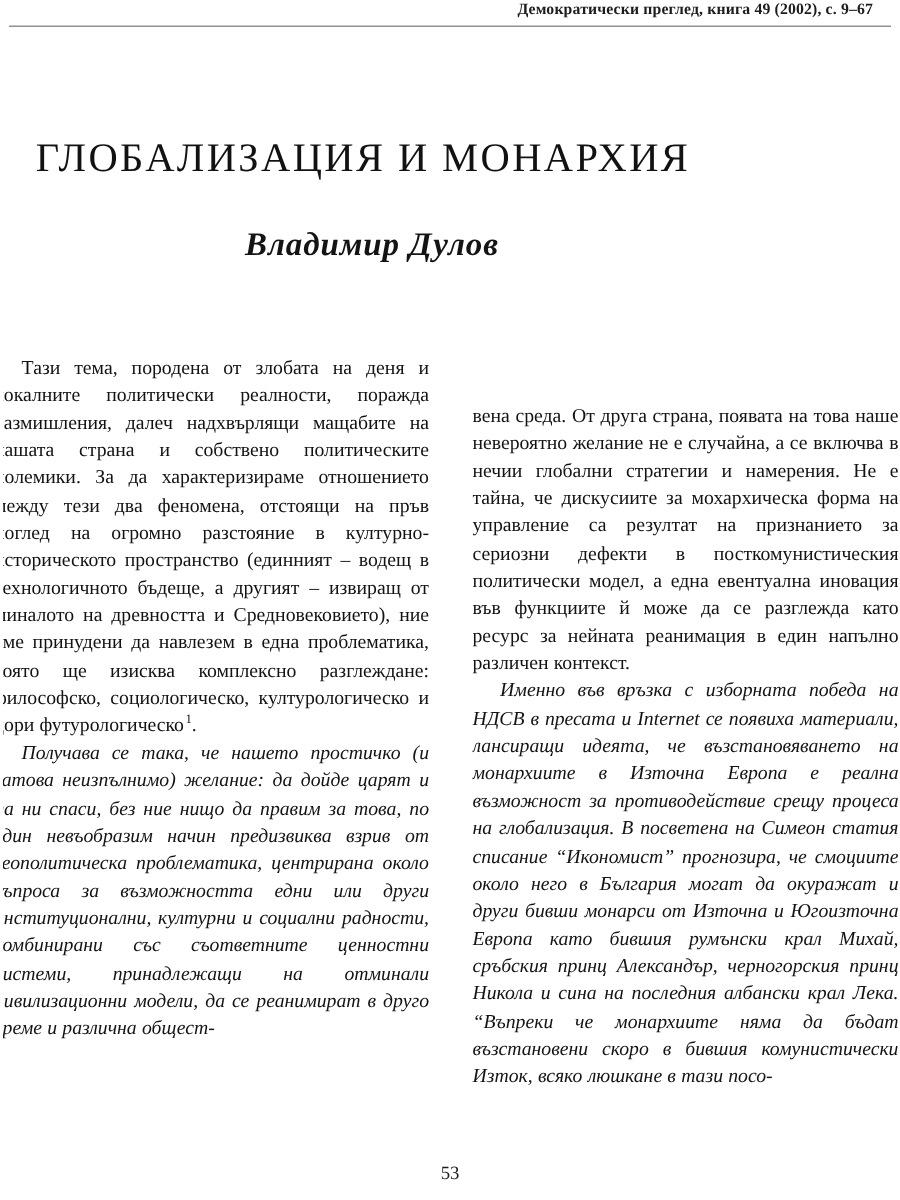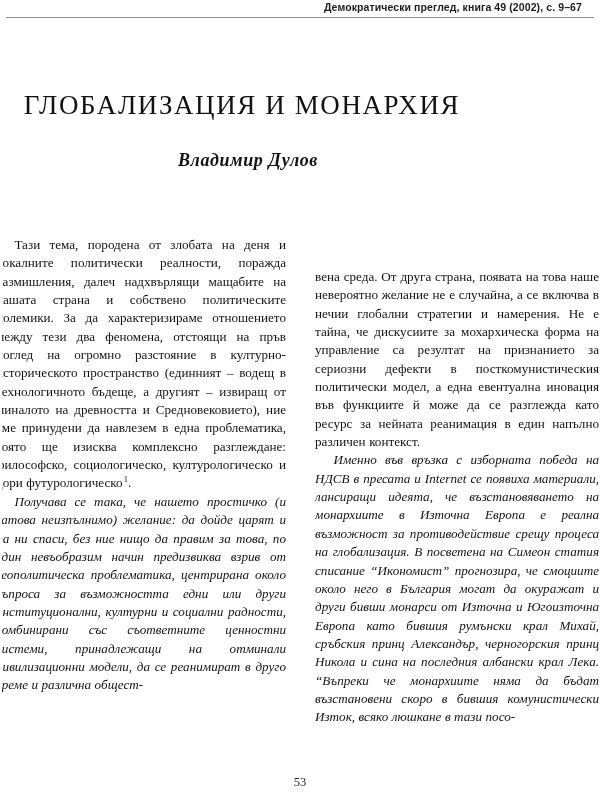--- a/index.html
+++ b/index.html
@@ -26,21 +26,21 @@
     background: #ffffff;
   }
 
   
   .running-head {
     position: absolute;
     top: 1px;
     left: 0;
     width: 582px;
     text-align: right;
-    font-family: Liberation Sans, sans-serif;
+    font-family: Liberation Serif, serif;
     font-weight: bold;
     font-size: 10.5px;
     letter-spacing: 0.1px;
     color: #1d1d1d;
     white-space: nowrap;
   }
 
   .head-rule {
     position: absolute;
     top: 17px;
@@ -64,21 +64,21 @@
     color: #121212;
     white-space: nowrap;
   }
 
   .byline {
     position: absolute;
     top: 150px;
     left: 0;
     width: 496px;
     text-align: center;
-    font-size: 18px;
+    font-size: 22px;
     font-weight: bold;
     font-style: italic;
     letter-spacing: 0.6px;
     color: #141414;
     white-space: nowrap;
   }
 
   
   .columns {
     position: absolute;

